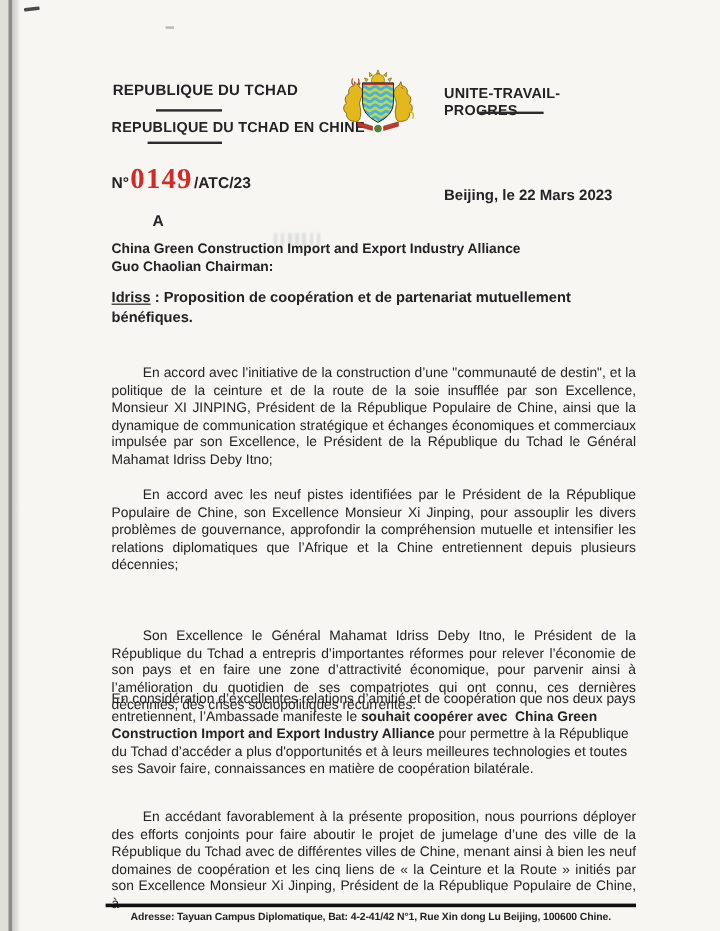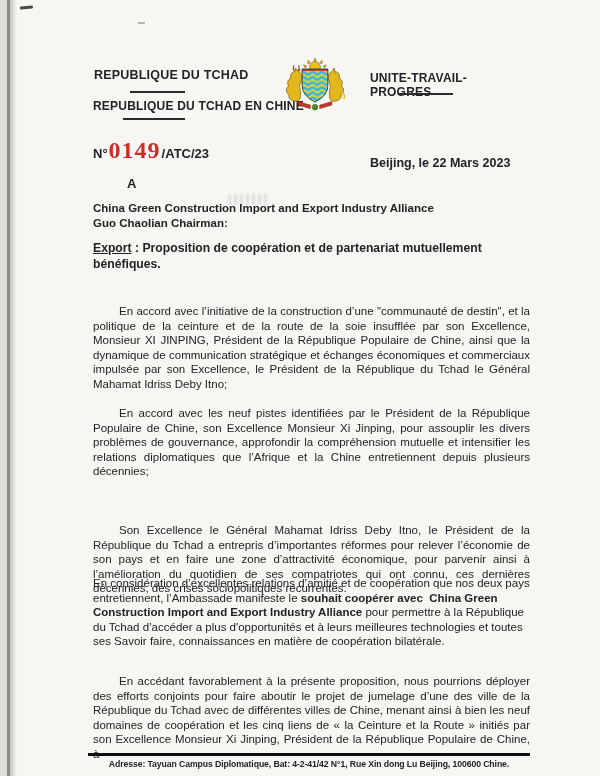--- a/index.html
+++ b/index.html
@@ -131,21 +131,21 @@
 
   <div class="salutation">A</div>
 
   <div class="stamp-smudge"></div>
 
   <div class="recipient">
     <div>China Green Construction Import and Export Industry Alliance</div>
     <div>Guo Chaolian Chairman:</div>
   </div>
 
-  <div class="subject"><span class="u">Export</span><span> : </span><span>Proposition de coopération et de partenariat mutuellement bénéfiques.</span></div>
+  <div class="subject"><span class="u">Idriss</span><span> : </span><span>Proposition de coopération et de partenariat mutuellement bénéfiques.</span></div>
 
   <p class="para indent p1">En accord avec l’initiative de la construction d’une "communauté de destin", et la politique de la ceinture et de la route de la soie insufflée par son Excellence, Monsieur XI JINPING, Président de la République Populaire de Chine, ainsi que la dynamique de communication stratégique et échanges économiques et commerciaux impulsée par son Excellence, le Président de la République du Tchad le Général Mahamat Idriss Deby Itno;</p>
   <p class="para indent p2">En accord avec les neuf pistes identifiées par le Président de la République Populaire de Chine, son Excellence Monsieur Xi Jinping, pour assouplir les divers problèmes de gouvernance, approfondir la compréhension mutuelle et intensifier les relations diplomatiques que l’Afrique et la Chine entretiennent depuis plusieurs décennies;</p>
   <p class="para indent p3">Son Excellence le Général Mahamat Idriss Deby Itno, le Président de la République du Tchad a entrepris d’importantes réformes pour relever l’économie de son pays et en faire une zone d’attractivité économique, pour parvenir ainsi à l’amélioration du quotidien de ses compatriotes qui ont connu, ces dernières décennies, des crises sociopolitiques récurrentes.</p>
   <p class="para p4"><span>En considération d’excellentes relations d’amitié et de coopération que nos deux pays entretiennent, l’Ambassade manifeste le </span><b>souhait coopérer avec  China Green Construction Import and Export Industry Alliance</b><span> pour permettre à la République du Tchad d’accéder a plus d'opportunités et à leurs meilleures technologies et toutes ses Savoir faire, connaissances en matière de coopération bilatérale.</span></p>
   <p class="para indent p5">En accédant favorablement à la présente proposition, nous pourrions déployer des efforts conjoints pour faire aboutir le projet de jumelage d’une des ville de la République du Tchad avec de différentes villes de Chine, menant ainsi à bien les neuf domaines de coopération et les cinq liens de « la Ceinture et la Route » initiés par son Excellence Monsieur Xi Jinping, Président de la République Populaire de Chine, à</p>
 </div>
 
 <div class="footer-line"></div>
 <div class="footer-text">Adresse: Tayuan Campus Diplomatique, Bat: 4-2-41/42 N°1, Rue Xin dong Lu Beijing, 100600 Chine.</div>

